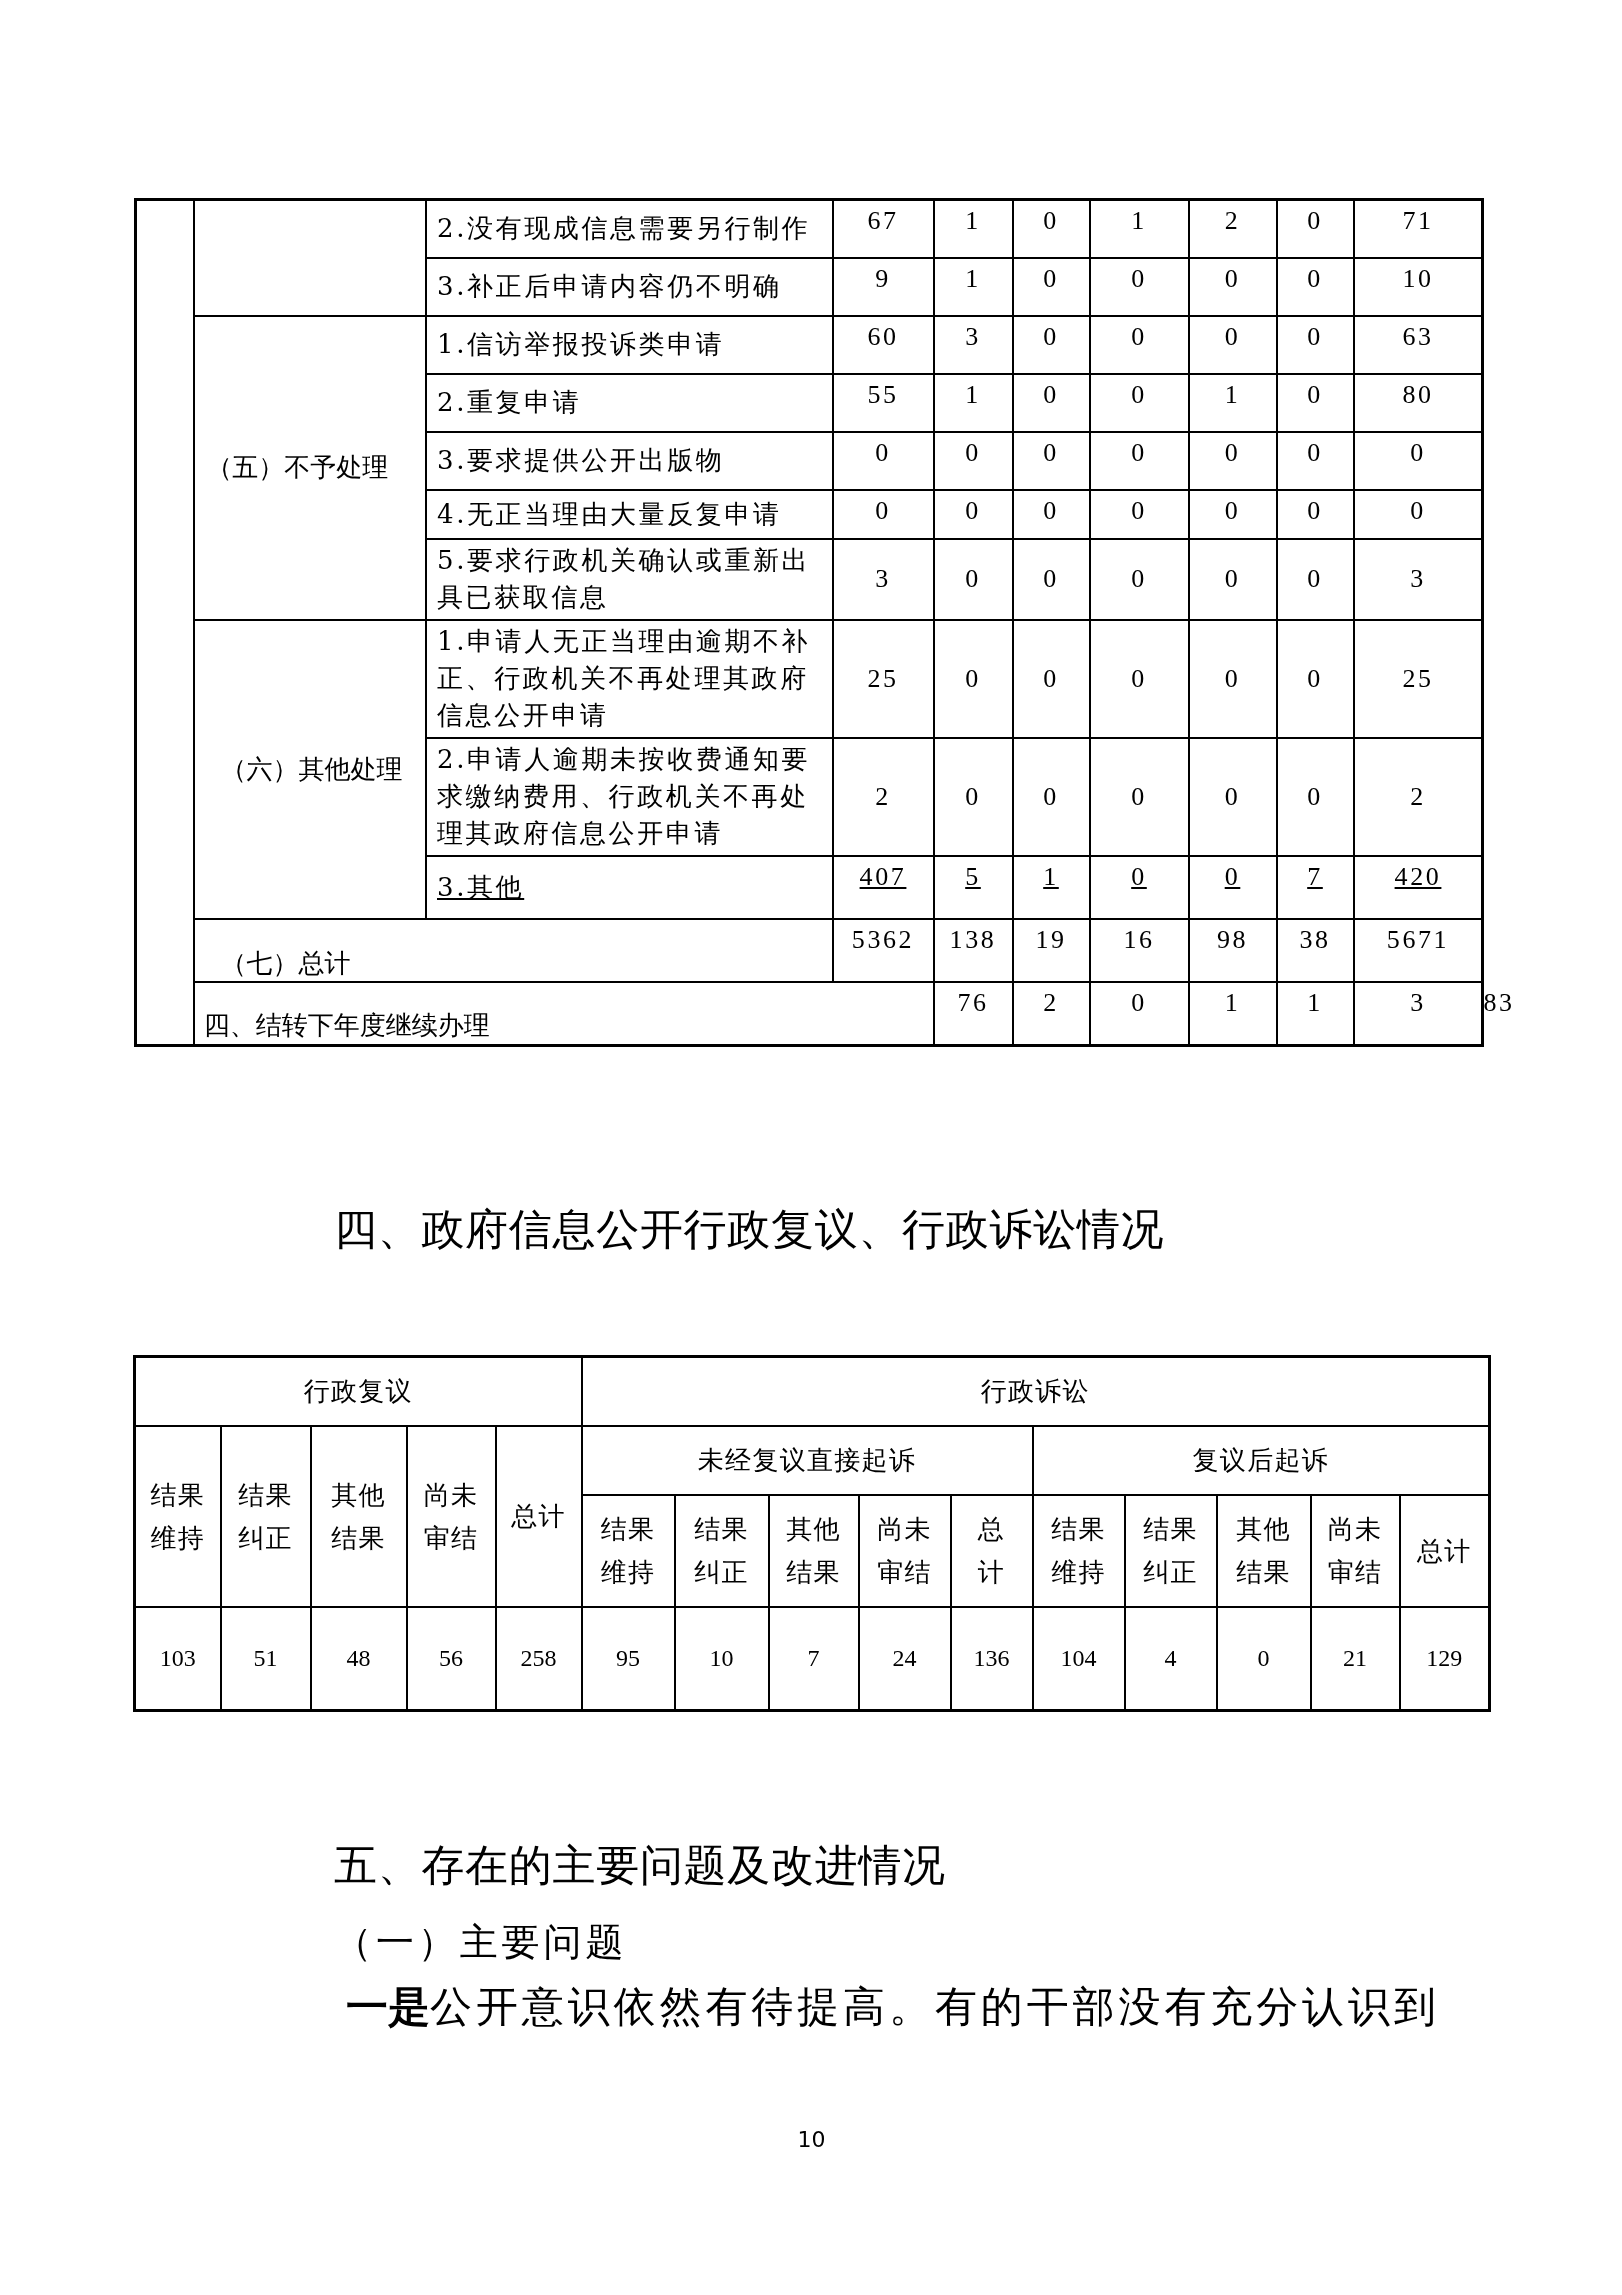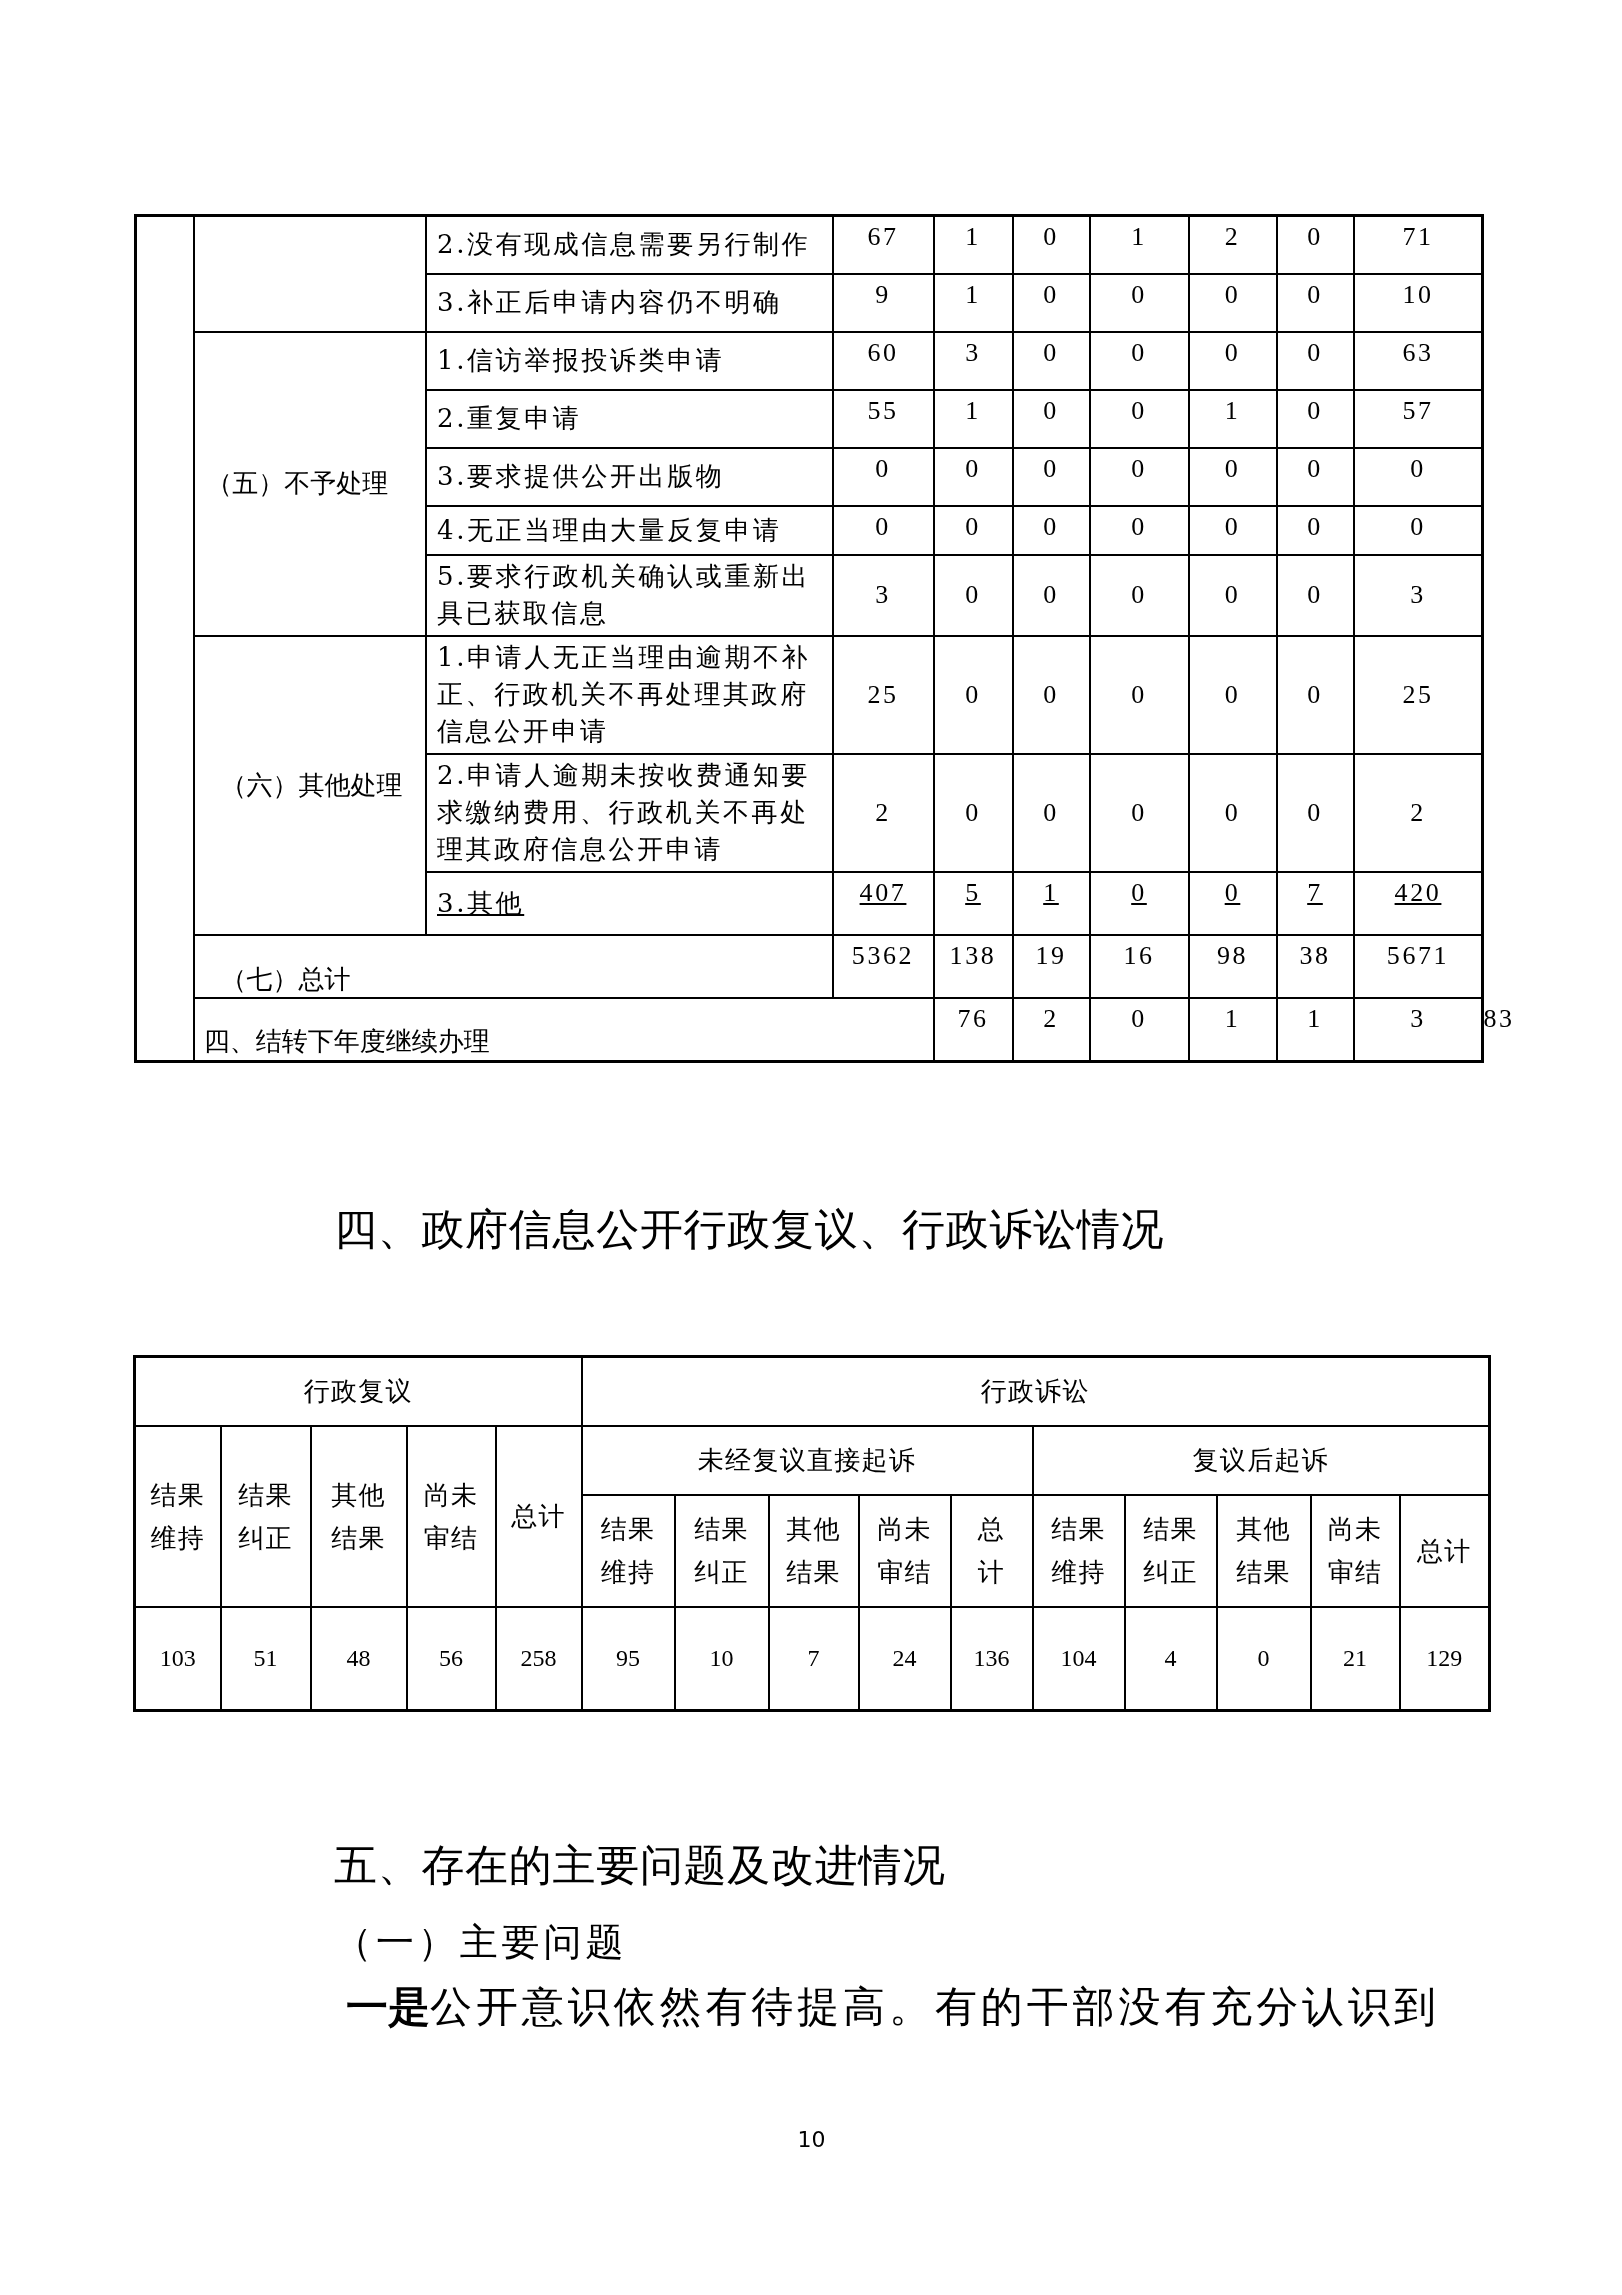--- a/index.html
+++ b/index.html
@@ -1,19 +1,19 @@
 <!DOCTYPE html>
 <html style="font-size:10.5px"><head>
 <meta charset="utf-8">
 <style>
   html, body { margin: 0; padding: 0; background: #ffffff; }
   body { width: 1623px; height: 2295px; position: relative; overflow: hidden; color: #000; font-family: "DejaVu Serif", "Liberation Serif", serif; }
 
   
-  #t1 { position: absolute; left: 134px; top: 214px; width: 1099px; border-collapse: collapse; table-layout: fixed; border: 3.9px solid #000; padding-left: 16px; }
+  #t1 { position: absolute; left: 134px; top: 198px; width: 1099px; border-collapse: collapse; table-layout: fixed; border: 3.9px solid #000; padding-left: 16px; }
   #t1 td { border: 2px solid #000; padding: 0; vertical-align: middle; }
   #t1 .c-cat { font-family: "DejaVu Sans", "Liberation Sans", sans-serif; font-size: 26px; padding-left: 11.8px; }
   #t1 .c-sub { font-size: 26px; line-height: 37px; padding: 2.6px 3.9px 2.6px 10.5px; letter-spacing: 2.6px; }
   #t1 .c-num { font-family: "Liberation Serif", "DejaVu Serif", serif; font-size: 26px; text-align: center; letter-spacing: 2.6px; }
   #t1 .c-num.top { vertical-align: top; padding-top: 5.2px; }
   #t1 .c-num.mid { vertical-align: middle; }
   #t1 .c-span { font-family: "DejaVu Sans", "Liberation Sans", sans-serif; font-size: 26px; padding-left: 11.8px; padding-top: 25px; margin-left: 7px; }
 
   
   .heading { position: absolute; font-family: "DejaVu Sans", "Liberation Sans", sans-serif; color: #000; }
@@ -81,21 +81,21 @@
         <td class="c-num top">63</td>
       </tr>
       <tr style="height: 58px;">
         <td class="c-sub">2.重复申请</td>
         <td class="c-num top">55</td>
         <td class="c-num top">1</td>
         <td class="c-num top">0</td>
         <td class="c-num top">0</td>
         <td class="c-num top">1</td>
         <td class="c-num top">0</td>
-        <td class="c-num top">57</td>
+        <td class="c-num top">80</td>
       </tr>
       <tr style="height: 58px;">
         <td class="c-sub">3.要求提供公开出版物</td>
         <td class="c-num top">0</td>
         <td class="c-num top">0</td>
         <td class="c-num top">0</td>
         <td class="c-num top">0</td>
         <td class="c-num top">0</td>
         <td class="c-num top">0</td>
         <td class="c-num top">0</td>

